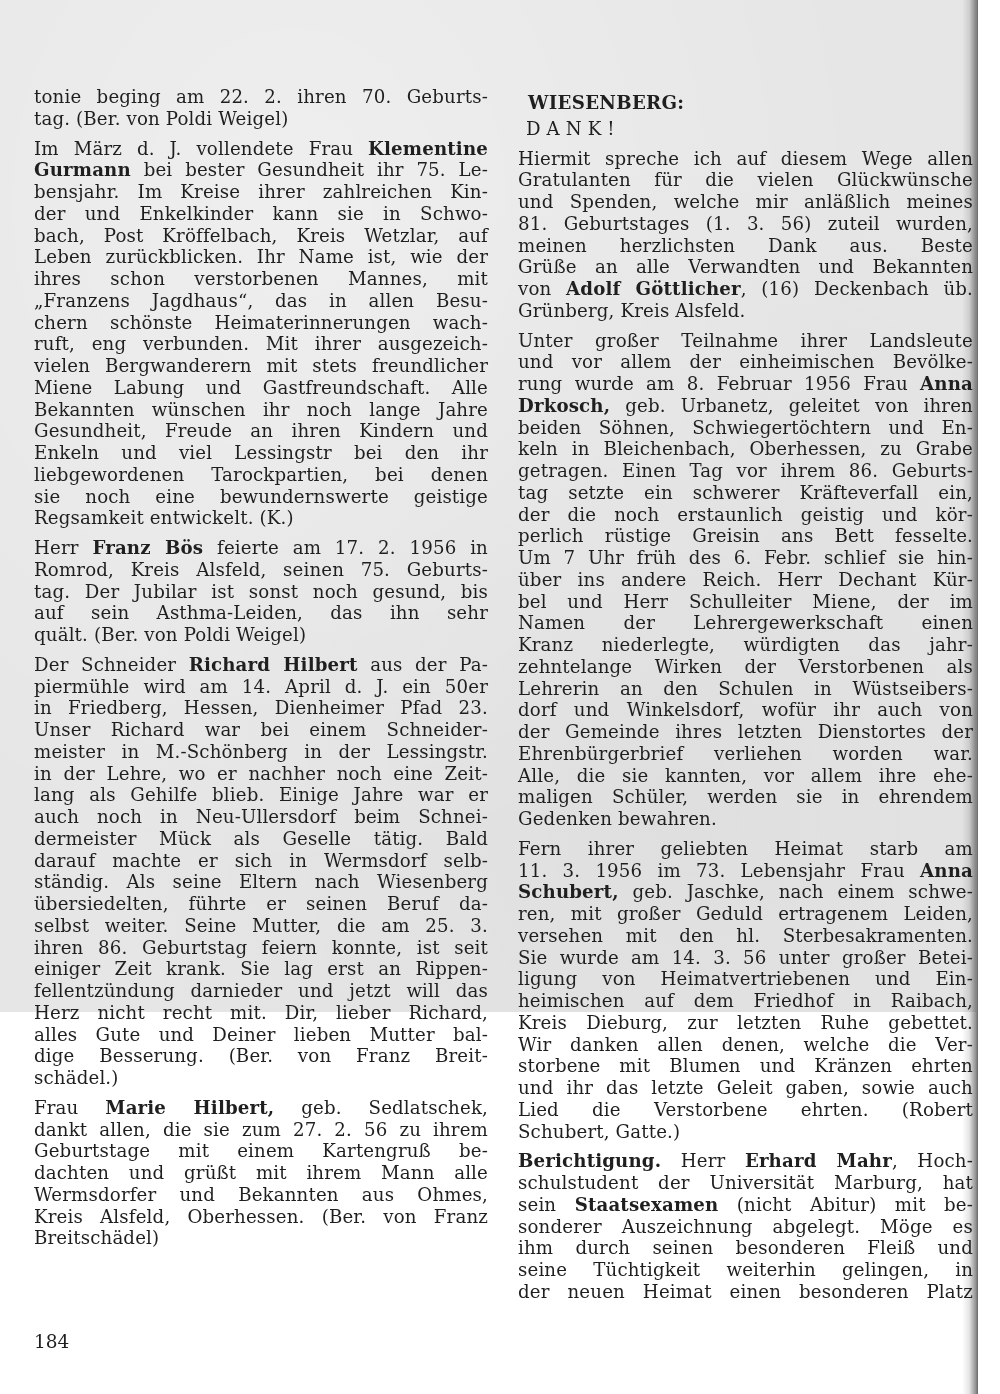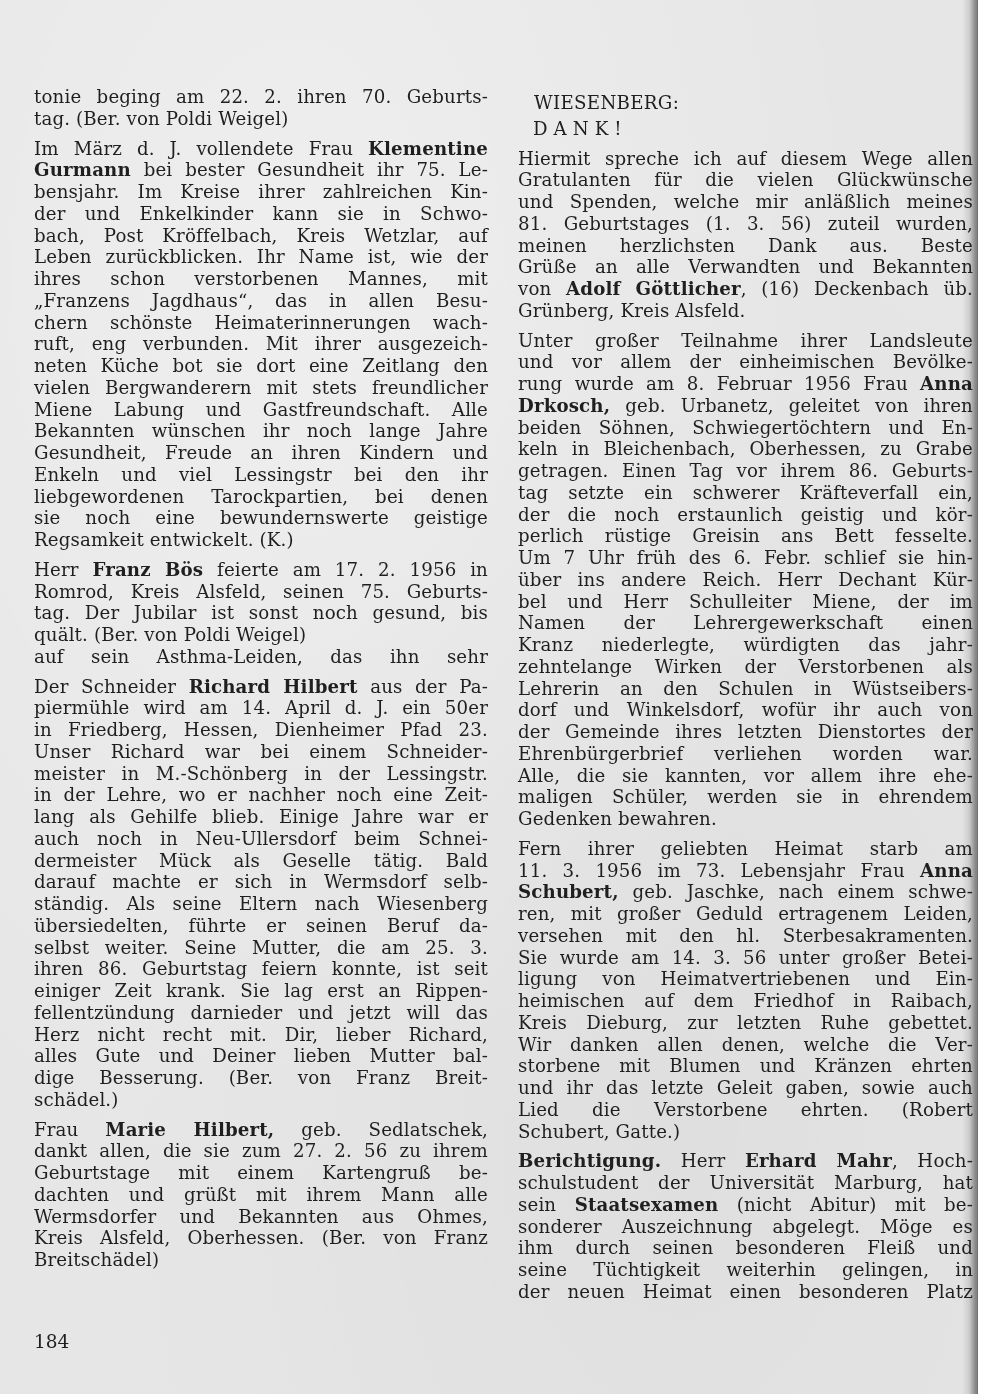--- a/index.html
+++ b/index.html
@@ -3,21 +3,21 @@
 <meta charset="utf-8">
 <style>
   html, body { margin: 0; padding: 0; }
   body {
     width: 1000px; height: 1394px; overflow: hidden;
     background: #ffffff;
     position: relative;
   }
   .page {
     position: absolute; left: 0; top: 0;
-    width: 976px; height: 1394px;
+    width: 976px; height: 1012px;
     background: #e6e6e6;
     background-image:
       radial-gradient(ellipse at 30% 20%, rgba(255,255,255,0.35), rgba(255,255,255,0) 60%),
       radial-gradient(ellipse at 70% 80%, rgba(0,0,0,0.03), rgba(0,0,0,0) 60%);
   }
   .binding {
     position: absolute; top: 0; left: 962px; width: 16px; height: 1394px;
     background: linear-gradient(to right, rgba(0,0,0,0) 0%, rgba(0,0,0,0.10) 45%, rgba(60,60,60,0.55) 85%, rgba(40,40,40,0.7) 100%);
   }
   .col {
@@ -29,22 +29,22 @@
     text-align: justify;
     hyphens: manual;
     letter-spacing: 0.15px;
   }
   .col.left { left: 34px; width: 454px; }
   .col.right { left: 518px; width: 455px; }
   .para { margin: 0 0 8px 0; }
   .para .line { display: block; text-align: justify; text-align-last: justify; white-space: nowrap; }
   .para .line.last { text-align-last: left; }
   b { font-weight: bold; }
-  .heading { font-weight: normal; margin: 6px 0 4px 16px; letter-spacing: 0.3px; }
-  .dank { letter-spacing: 6px; margin: 4px 0 8px 15px; }
+  .heading { font-weight: bold; margin: 6px 0 4px 10px; letter-spacing: 0.3px; }
+  .dank { letter-spacing: 6px; margin: 4px 0 8px 8px; }
   .pagenum {
     position: absolute; left: 34px; top: 1331px;
     font-family: "DejaVu Serif", "Liberation Serif", serif;
     font-size: 18.5px; color: #1f1f1f;
   }
 </style>
 </head>
 <body>
 
 <div class="page">
@@ -59,36 +59,35 @@
         <span class="line">Im März d. J. vollendete Frau <b>Klementine</b></span>
         <span class="line"><b>Gurmann</b> bei bester Gesundheit ihr 75. Le-</span>
         <span class="line">bensjahr. Im Kreise ihrer zahlreichen Kin-</span>
         <span class="line">der und Enkelkinder kann sie in Schwo-</span>
         <span class="line">bach, Post Kröffelbach, Kreis Wetzlar, auf</span>
         <span class="line">Leben zurückblicken. Ihr Name ist, wie der</span>
         <span class="line">ihres schon verstorbenen Mannes, mit</span>
         <span class="line">„Franzens Jagdhaus“, das in allen Besu-</span>
         <span class="line">chern schönste Heimaterinnerungen wach-</span>
         <span class="line">ruft, eng verbunden. Mit ihrer ausgezeich-</span>
-        <span class="line">neten Küche bot sie dort eine Zeitlang den</span>
         <span class="line">vielen Bergwanderern mit stets freundlicher</span>
         <span class="line">Miene Labung und Gastfreundschaft. Alle</span>
         <span class="line">Bekannten wünschen ihr noch lange Jahre</span>
         <span class="line">Gesundheit, Freude an ihren Kindern und</span>
         <span class="line">Enkeln und viel Lessingstr bei den ihr</span>
         <span class="line">liebgewordenen Tarockpartien, bei denen</span>
         <span class="line">sie noch eine bewundernswerte geistige</span>
         <span class="line last">Regsamkeit entwickelt. (K.)</span>
       </div>
       <div class="para">
         <span class="line">Herr <b>Franz Bös</b> feierte am 17. 2. 1956 in</span>
         <span class="line">Romrod, Kreis Alsfeld, seinen 75. Geburts-</span>
         <span class="line">tag. Der Jubilar ist sonst noch gesund, bis</span>
+        <span class="line">auf sein Asthma-Leiden, das ihn sehr</span>
         <span class="line last">quält. (Ber. von Poldi Weigel)</span>
-        <span class="line">auf sein Asthma-Leiden, das ihn sehr</span>
       </div>
       <div class="para">
         <span class="line">Der Schneider <b>Richard Hilbert</b> aus der Pa-</span>
         <span class="line">piermühle wird am 14. April d. J. ein 50er</span>
         <span class="line">in Friedberg, Hessen, Dienheimer Pfad 23.</span>
         <span class="line">Unser Richard war bei einem Schneider-</span>
         <span class="line">meister in M.-Schönberg in der Lessingstr.</span>
         <span class="line">in der Lehre, wo er nachher noch eine Zeit-</span>
         <span class="line">lang als Gehilfe blieb. Einige Jahre war er</span>
         <span class="line">auch noch in Neu-Ullersdorf beim Schnei-</span>

